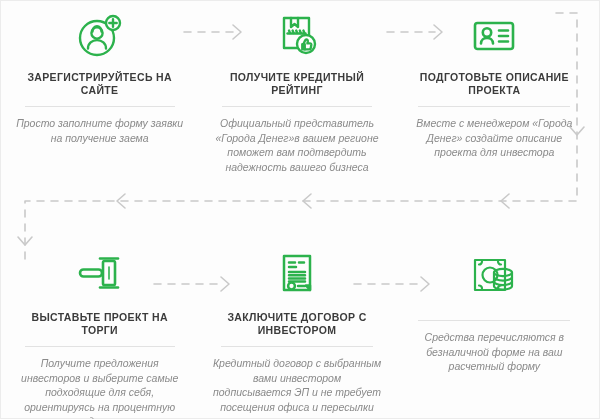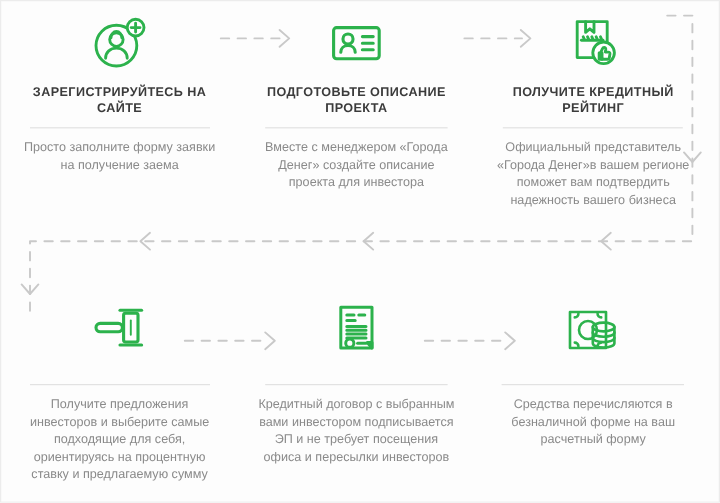--- a/index.html
+++ b/index.html
@@ -46,20 +46,21 @@
   .divider{
     width:148px;height:1px;background:#e2e2e2;
     margin:9px 0 9px 0;
   }
   .card-body{
     font-size:10.5px;
     color:#8a8a8a;
     text-align:center;
     line-height:14.5px;
     margin:0;
+    font-style:italic;
   }
   
   .card.w-1 .divider{width:150px;}
   .card.w-2 .divider{width:152px;}
   .card.w-3 .divider{width:150px;}
   .card.w-4 .divider{width:150px;}
   .card.w-5 .divider{width:152px;}
   .card.w-6 .divider{width:152px;}
 </style>
 </head>
@@ -117,87 +118,89 @@
             <circle cx="37" cy="11" r="7" fill="#ffffff"></circle>
             <path d="M37 7.3 V14.7 M33.3 11 H40.7" stroke-linecap="round"></path>
           </g>
         </svg>
       </div>
       <p class="card-title">ЗАРЕГИСТРИРУЙТЕСЬ НА САЙТЕ</p>
       <div class="divider"></div>
       <p class="card-body">Просто заполните форму заявки на получение заема</p>
     </div>
 
-    <div class="card w-2">
-      <div class="icon-wrap">
-        <svg width="48" height="48" viewBox="0 0 48 48">
-          <g fill="none" stroke="#2CB24C" stroke-width="2.6" stroke-linecap="round">
-            <rect x="5" y="11" width="38" height="26" rx="2.5"></rect>
-            <circle cx="17" cy="20.5" r="4.2"></circle>
-            <path d="M11 31.5c0-3.4 2.7-5.6 6-5.6s6 2.2 6 5.6"></path>
-            <path d="M29 18.5 H38 M29 24 H38 M29 29.5 H38"></path>
-          </g>
-        </svg>
-      </div>
-      <p class="card-title">ПОДГОТОВЬТЕ ОПИСАНИЕ ПРОЕКТА</p>
-      <div class="divider"></div>
-      <p class="card-body">Вместе с менеджером «Города Денег» создайте описание проекта для инвестора</p>
-    </div>
-
     <div class="card w-3">
       <div class="icon-wrap">
         <svg width="48" height="48" viewBox="0 0 48 48">
           <g fill="none" stroke="#2CB24C" stroke-width="2.4" stroke-linecap="round" stroke-linejoin="round">
             <path d="M11 6 H36 V36 H11 Z"></path>
             <path d="M18 6 V15 L21.5 12 L25 15 V6"></path>
             <path d="M14.5 21.5 H32.5"></path>
             <path d="M16 18.6 l1 2.3 M19.6 18.6 l1 2.3 M23.2 18.6 l1 2.3 M26.8 18.6 l1 2.3 M30.4 18.6 l1 2.3"></path>
             <circle cx="33" cy="32" r="9" fill="#ffffff"></circle>
             <path d="M29.3 32.2 h2.4 v5.2 h-2.4 z"></path>
             <path d="M31.7 37.4 h4.4 c.9 0 1.6-.6 1.7-1.4 l.5-3.1c.1-.8-.5-1.5-1.3-1.5h-2.6l.4-2.2c.1-.9-.5-1.7-1.4-1.7-.5 0-1 .3-1.2.8l-1.5 3.1z"></path>
           </g>
         </svg>
       </div>
       <p class="card-title">ПОЛУЧИТЕ КРЕДИТНЫЙ РЕЙТИНГ</p>
       <div class="divider"></div>
       <p class="card-body">Официальный представитель «Города Денег»в вашем регионе поможет вам подтвердить надежность вашего бизнеса</p>
     </div>
+
+    <div class="card w-2">
+      <div class="icon-wrap">
+        <svg width="48" height="48" viewBox="0 0 48 48">
+          <g fill="none" stroke="#2CB24C" stroke-width="2.6" stroke-linecap="round">
+            <rect x="5" y="11" width="38" height="26" rx="2.5"></rect>
+            <circle cx="17" cy="20.5" r="4.2"></circle>
+            <path d="M11 31.5c0-3.4 2.7-5.6 6-5.6s6 2.2 6 5.6"></path>
+            <path d="M29 18.5 H38 M29 24 H38 M29 29.5 H38"></path>
+          </g>
+        </svg>
+      </div>
+      <p class="card-title">ПОДГОТОВЬТЕ ОПИСАНИЕ ПРОЕКТА</p>
+      <div class="divider"></div>
+      <p class="card-body">Вместе с менеджером «Города Денег» создайте описание проекта для инвестора</p>
+    </div>
   </div>
 
   <div class="row row-bottom">
 
     <div class="card w-4">
       <div class="icon-wrap">
         <svg width="52" height="48" viewBox="0 0 52 48">
           <g fill="none" stroke="#2CB24C" stroke-width="2.6" stroke-linecap="round" stroke-linejoin="round">
             <rect x="6" y="17.5" width="22" height="7" rx="3.5"></rect>
             <rect x="29" y="9" width="12" height="24" rx="1.6"></rect>
             <path d="M26 6.5 H44"></path>
             <path d="M26 35.5 H44"></path>
             <path d="M35 15 V27" stroke-width="1.6"></path>
           </g>
         </svg>
       </div>
+      <p class="card-title">ВЫСТАВЬТЕ ПРОЕКТ НА ТОРГИ</p>
       <div class="divider"></div>
       <p class="card-body">Получите предложения инвесторов и выберите самые подходящие для себя, ориентируясь на процентную ставку и предлагаемую сумму</p>
     </div>
 
     <div class="card w-5">
       <div class="icon-wrap">
         <svg width="48" height="48" viewBox="0 0 48 48">
           <g fill="none" stroke="#2CB24C" stroke-width="2.5" stroke-linecap="round" stroke-linejoin="round">
             <path d="M11 4 H37 V38 H11 Z"></path>
             <path d="M16 10.5 H22 M26 10.5 H31 M16 15 H23"></path>
             <path d="M16 20 H32 M16 23.2 H32 M16 26.4 H32 M16 29.6 H32"></path>
             <circle cx="18.5" cy="34" r="3.4"></circle>
             <path d="M25 34 H32"></path>
             <path d="M33 33.5 l4 4.5 v-4.5 z"></path>
           </g>
         </svg>
       </div>
+      <p class="card-title">ЗАКЛЮЧИТЕ ДОГОВОР С ИНВЕСТОРОМ</p>
       <div class="divider"></div>
       <p class="card-body">Кредитный договор с выбранным вами инвестором подписывается ЭП и не требует посещения офиса и пересылки инвесторов</p>
     </div>
 
     <div class="card w-6">
       <div class="icon-wrap">
         <svg width="52" height="48" viewBox="0 0 52 48">
           <g fill="none" stroke="#2CB24C" stroke-width="2.2" stroke-linecap="round" stroke-linejoin="round">
             <rect x="7" y="8" width="30" height="30"></rect>
             <path d="M11 12.5 a3 3 0 0 0 3-3 M33 12.5 a3 3 0 0 1-3-3 M11 33.5 a3 3 0 0 1 3 3 M33 33.5 a3 3 0 0 0-3 3"></path>

